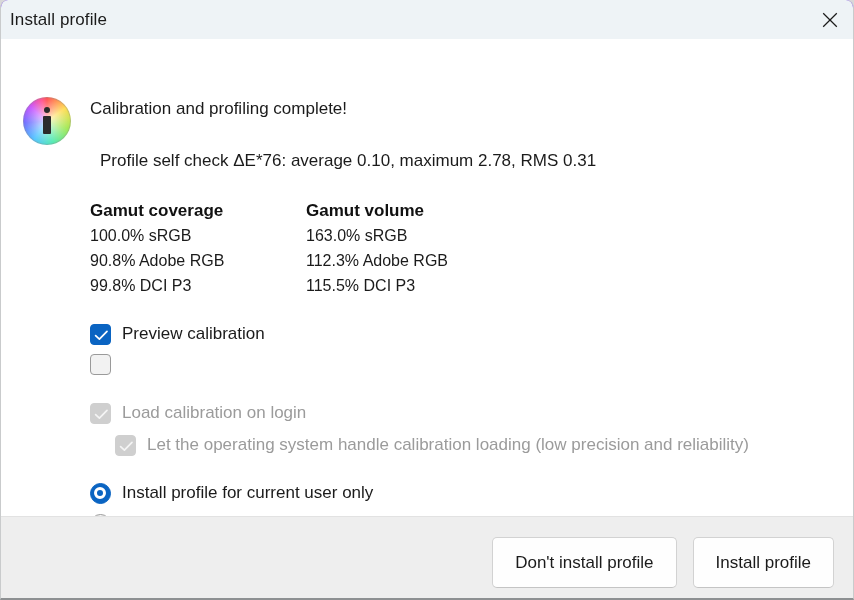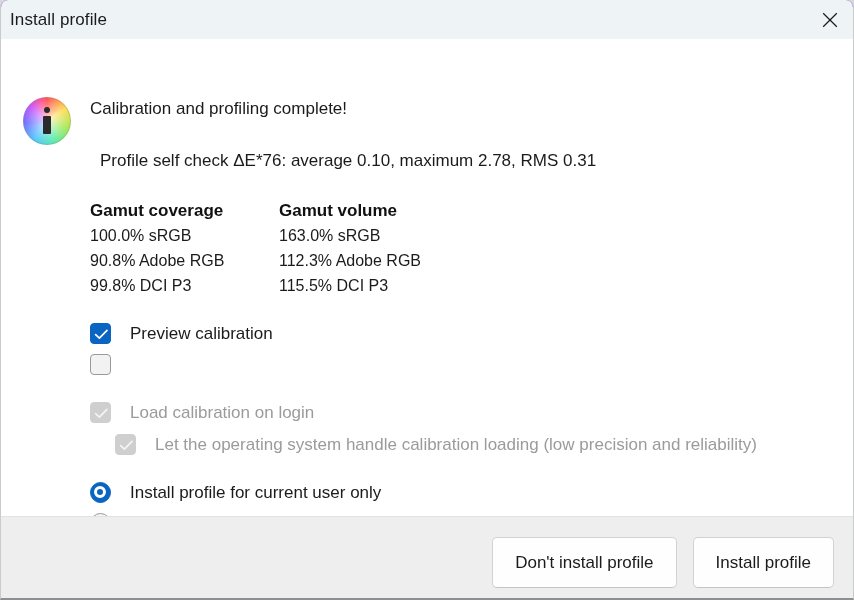--- a/index.html
+++ b/index.html
@@ -117,20 +117,21 @@
     line-height: 22px;
     white-space: nowrap;
   }
 
   
   .gamut {
     position: absolute;
     left: 89px;
     top: 159px;
     display: flex;
+    gap: 27px;
   }
   .gamut-col { width: 189px; }
   .gamut-col.second { width: auto; }
   .gamut-head {
     font-size: 17px;
     font-weight: bold;
     color: #111111;
     line-height: 25px;
     white-space: nowrap;
   }
@@ -138,23 +139,22 @@
     font-size: 16px;
     color: #1b1b1b;
     line-height: 25px;
     white-space: nowrap;
   }
 
   
   .option-row {
     position: absolute;
     display: flex;
-    align-items: flex-start;
-    white-space: nowrap;
-    gap: 8px;
+    align-items: center;
+    white-space: nowrap;
   }
   .option-label {
     font-size: 17px;
     color: #1b1b1b;
     line-height: 22px;
     margin-left: 11px;
   }
   .option-label.disabled { color: #9b9b9b; }
 
   .cbox {

